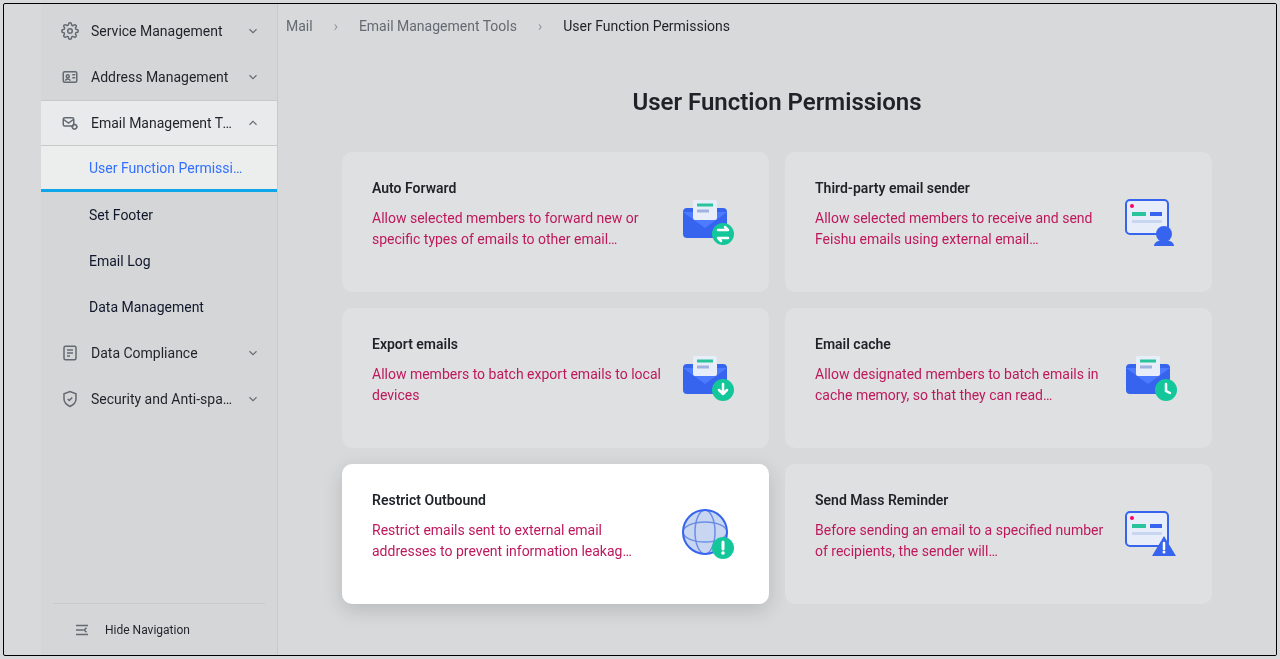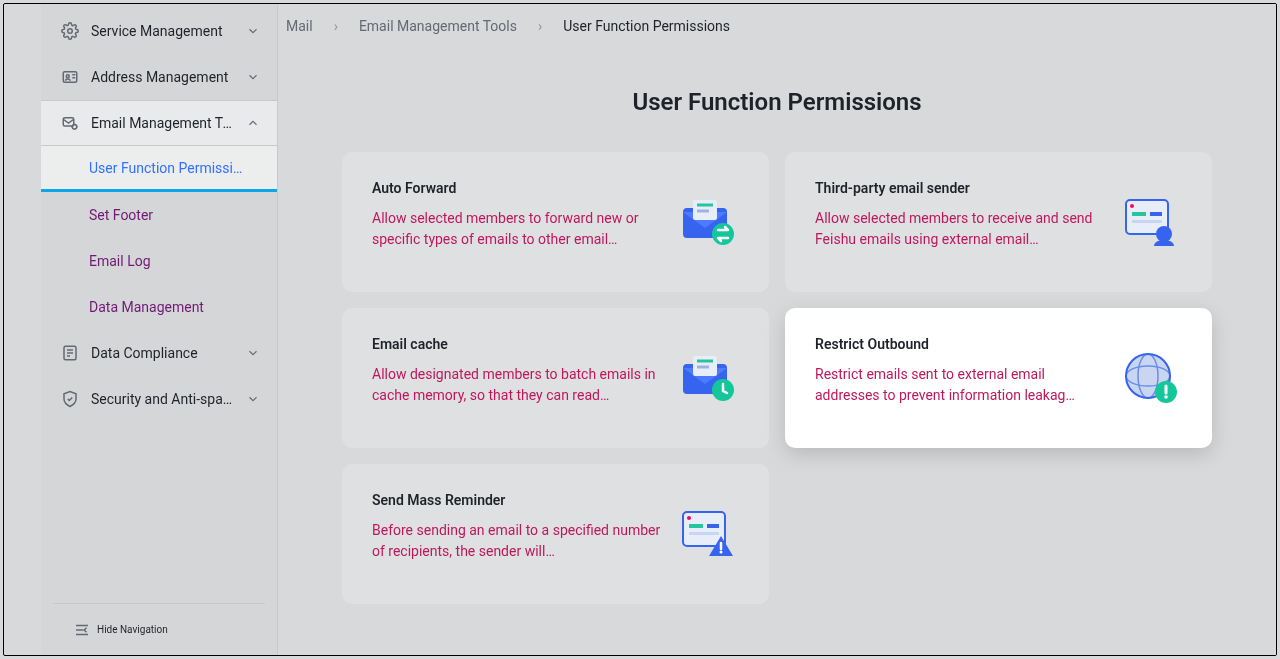--- a/index.html
+++ b/index.html
@@ -42,35 +42,35 @@
   .nav-group .chev { width: 16px; height: 16px; color:#646a73; display:flex;align-items:center;justify-content:center;}
   .nav-group.active {
     background: #e9eaeb;
     border-top: 1px solid #c8c9ca;
     border-bottom: 1px solid #c8c9ca;
   }
   .sub-nav { }
   .sub-item {
     height: 46px; display:flex; align-items:center;
     padding-left: 48px; padding-right: 16px;
-    font-size: 14px; color:#701a75; cursor:pointer;
+    font-size: 14px; color:#0f172a; cursor:pointer;
     white-space: nowrap; overflow: hidden; text-overflow: ellipsis;
   }
   .sub-item.selected {
     background: #eceded;
     color: #3370ff;
     border-bottom: 3px solid #0ea5e9;
   }
   .side-footer {
     border-top: 1px solid #c8c9ca;
     height: 52px;
     display:flex; align-items:center;
     padding: 0 20px;
-    gap: 6px;
-    font-size: 10px;
+    gap: 14px;
+    font-size: 12px;
     color:#1f2329;
     cursor:pointer;
     margin: 0 12px;
   }
   .side-footer .nav-icon { width:18px;height:18px;color:#646a73;display:flex;align-items:center;justify-content:center;}
   
   .main { flex:1; display:flex; flex-direction:column; background:#d8d9da; }
   .crumbs {
     display:flex; align-items:center; gap:21px;
     padding: 14px 8px 14px 8px;
@@ -262,20 +262,37 @@
               <circle cx="14" cy="16" r="2" fill="#f06"></circle>
               <rect x="14" y="22" width="14" height="4" fill="#29c49b"></rect>
               <rect x="32" y="22" width="12" height="4" fill="#3664ef"></rect>
               <rect x="14" y="30" width="30" height="3" fill="#c9d6f2"></rect>
               <circle cx="46" cy="44" r="8" fill="#3664ef"></circle>
               <path d="M36 56 C36 48 56 48 56 56 Z" fill="#3664ef"></path>
             </svg>
           </div>
         </div>
 
+        <div class="card">
+          <div class="card-text">
+            <div class="card-title">Export emails</div>
+            <div class="card-desc">Allow members to batch export emails to local devices</div>
+          </div>
+          <div class="card-icon">
+            <svg width="64" height="64" viewBox="0 0 64 64">
+              <rect x="8" y="18" width="44" height="30" rx="4" fill="#3664ef"></rect>
+              <path d="M8 22 L30 38 L52 22" fill="#4d7bff"></path>
+              <rect x="18" y="10" width="24" height="20" rx="2" fill="#e8eef9"></rect>
+              <line x1="22" y1="15" x2="38" y2="15" stroke="#29c49b" stroke-width="3"></line>
+              <line x1="22" y1="21" x2="34" y2="21" stroke="#9fb3e0" stroke-width="3"></line>
+              <circle cx="48" cy="44" r="11" fill="#14c79a"></circle>
+              <path d="M48 38 L48 48 M48 48 L44 44 M48 48 L52 44" stroke="#fff" stroke-width="2.5" fill="none" stroke-linecap="round"></path>
+            </svg>
+          </div>
+        </div>
 
         <div class="card">
           <div class="card-text">
             <div class="card-title">Email cache</div>
             <div class="card-desc">Allow designated members to batch emails in cache memory, so that they can read…</div>
           </div>
           <div class="card-icon">
             <svg width="64" height="64" viewBox="0 0 64 64">
               <rect x="8" y="18" width="44" height="30" rx="4" fill="#3664ef"></rect>
               <path d="M8 22 L30 38 L52 22" fill="#4d7bff"></path>

